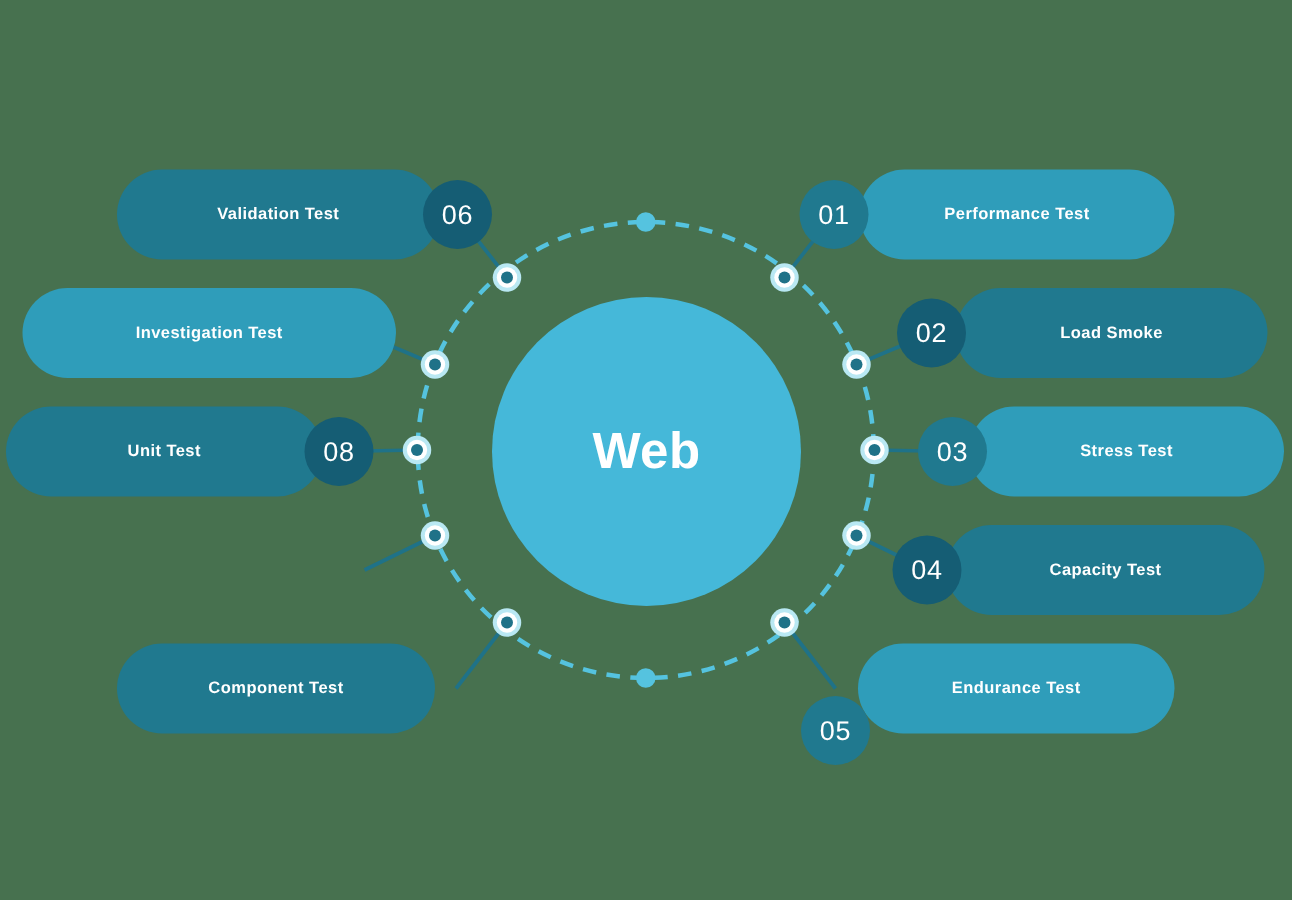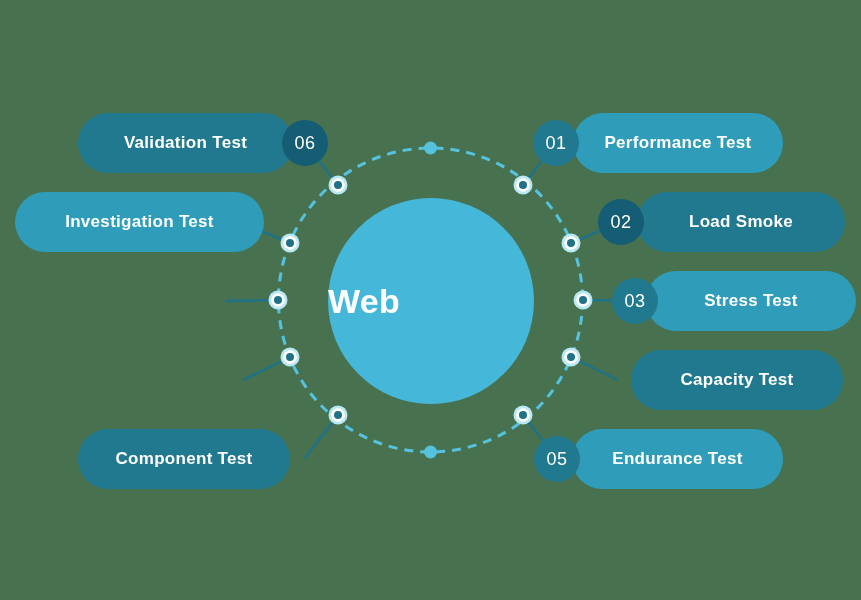--- a/index.html
+++ b/index.html
@@ -18,38 +18,38 @@
   .connector{stroke:var(--connector,#1F7288);stroke-width:2.5;}
   .ring-dot{fill:var(--dash,#55C3DF);}
   .node-outer{fill:var(--node-outer,#B9E8F3);}
   .node-inner{fill:var(--node-inner,#FFFFFF);}
   .node-dot{fill:var(--node-dot,#1F7288);}
 
   .center-circle{
     position:absolute;left:328px;top:198px;width:206px;height:206px;
     border-radius:50%;
     background:var(--center-fill,#45B8D9);
-    display:flex;align-items:center;text-align:center;
+    display:flex;align-items:center;justify-content:center;text-align:center;
   }
   .center-title{
     color:var(--text-white,#fff);
     font-size:34px;font-weight:700;line-height:44px;letter-spacing:.3px;
   }
 
   .item{position:absolute;height:60px;}
   .pill{
     position:absolute;left:0;top:0;width:100%;height:60px;
     border-radius:30px;
     display:flex;align-items:center;justify-content:center;
   }
   .pill--dark{background:var(--pill-dark,#20798F);}
   .pill--light{background:var(--pill-light,#2F9DBA);}
   .pill-label{
     color:var(--text-white,#fff);
-    font-size:17px;font-weight:600;letter-spacing:.3px;
+    font-size:11px;font-weight:600;letter-spacing:.3px;
     white-space:nowrap;
   }
   .num{
     position:absolute;top:7px;width:46px;height:46px;border-radius:50%;
     display:flex;align-items:center;justify-content:center;
     color:var(--text-white,#fff);
     font-size:18px;font-weight:500;letter-spacing:.5px;
   }
   .num--darkest{background:var(--circle-darkest,#155D74);}
   .num--mid{background:var(--circle-mid,#20798F);}
@@ -117,20 +117,26 @@
     </div>
     <div class="num num--darkest" style="left:204px;">06</div>
   </div>
 
   <div class="item" style="left:15px;top:192px;width:249px;">
     <div class="pill pill--light">
       <span class="pill-label">Investigation Test</span>
     </div>
   </div>
 
+  <div class="item" style="left:4px;top:271px;width:211px;">
+    <div class="pill pill--dark">
+      <span class="pill-label">Unit Test</span>
+    </div>
+    <div class="num num--darkest" style="left:199px;">08</div>
+  </div>
 
 
   <div class="item" style="left:78px;top:429px;width:212px;">
     <div class="pill pill--dark">
       <span class="pill-label">Component Test</span>
     </div>
   </div>
 
   <div class="item" style="left:573px;top:113px;width:210px;">
     <div class="pill pill--light">
@@ -150,22 +156,23 @@
     <div class="pill pill--light">
       <span class="pill-label">Stress Test</span>
     </div>
     <div class="num num--mid" style="left:-34px;">03</div>
   </div>
 
   <div class="item" style="left:631px;top:350px;width:212px;">
     <div class="pill pill--dark">
       <span class="pill-label">Capacity Test</span>
     </div>
+    <div class="num num--darkest" style="left:-36px;">04</div>
   </div>
 
   <div class="item" style="left:572px;top:429px;width:211px;">
     <div class="pill pill--light">
       <span class="pill-label">Endurance Test</span>
     </div>
-    <div class="num num--mid" style="left:-38px;">05</div>
+    <div class="num num--mid" style="left:-38px;margin-top:28px;">05</div>
   </div>
 
 </div>
 
 </body></html>

